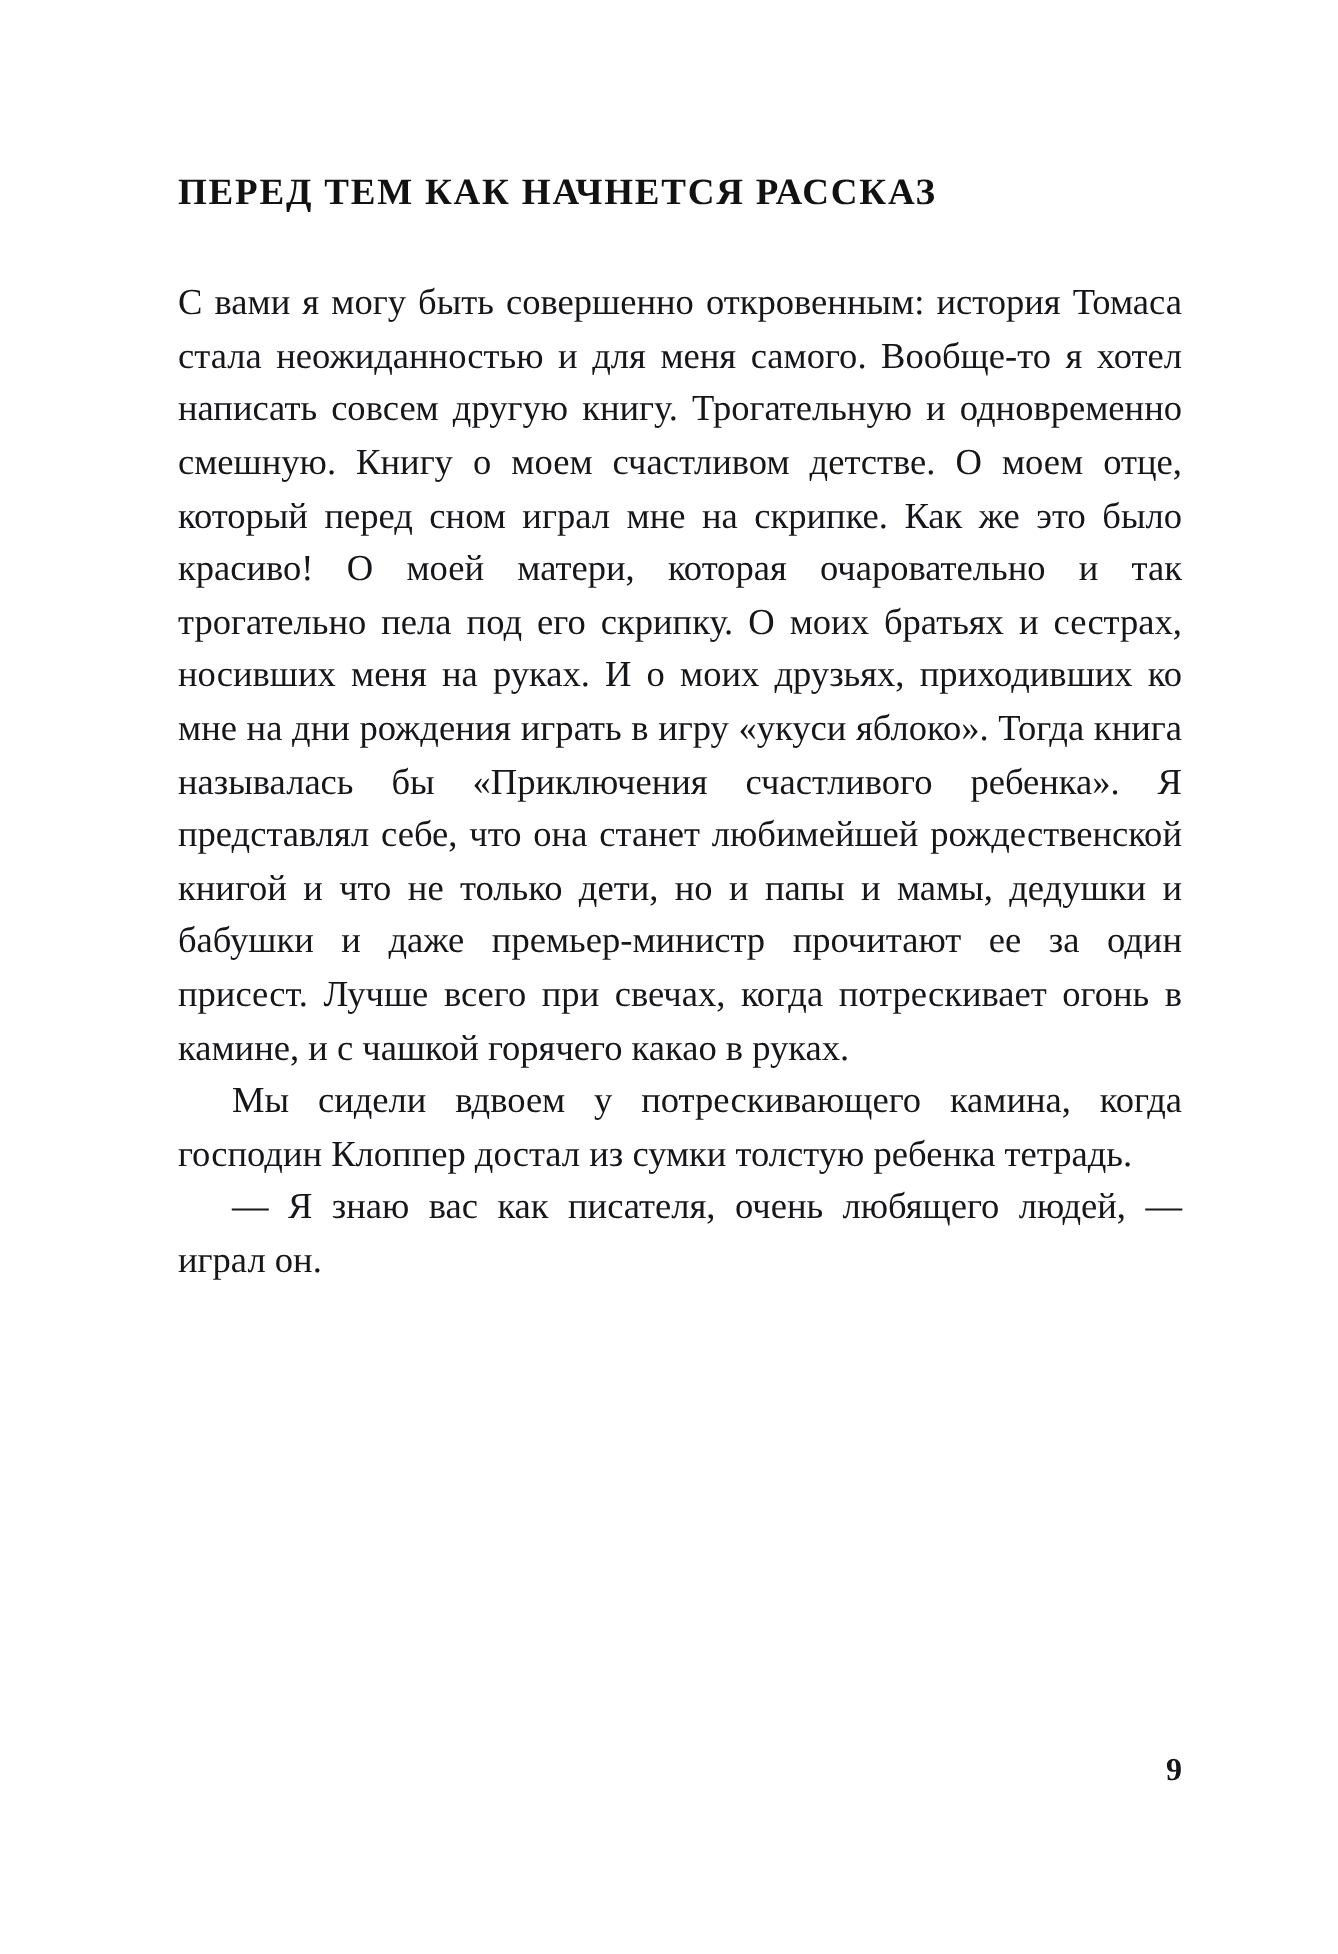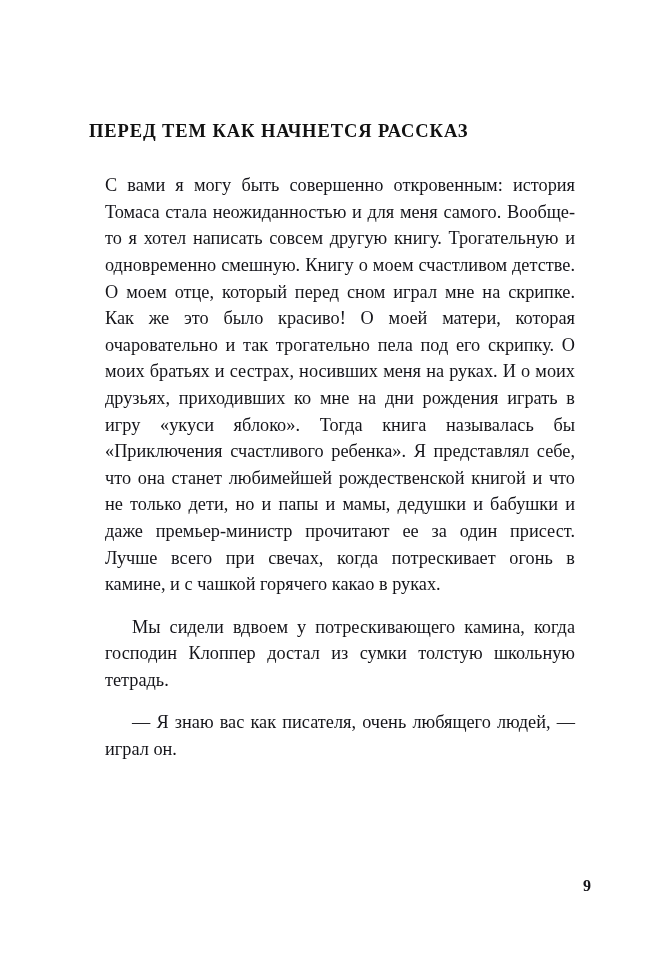--- a/index.html
+++ b/index.html
@@ -12,41 +12,41 @@
     background: #ffffff;
     font-family: "Liberation Serif", serif;
     color: #111111;
     overflow: hidden;
   }
   .page {
     position: relative;
     width: 669px;
     height: 977px;
     box-sizing: border-box;
-    padding: 120px 78px 0 89px;
+    padding: 86px 78px 0 89px;
   }
   .chapter-title {
     font-family: "Liberation Serif", serif;
     font-weight: bold;
     font-size: 18.5px;
     letter-spacing: 0.9px;
     color: #121212;
     margin: 0 0 30px 0;
     line-height: 1.2;
   }
   .body-text {
     font-size: 18.3px;
     line-height: 26.6px;
     text-align: justify;
     text-justify: inter-word;
     color: #15151a;
     hyphens: manual;
   }
   .body-text p {
-    margin: 16px;
+    margin: 0;
     text-indent: 0;
   }
   .body-text p.indent {
     text-indent: 27px;
   }
   .page-number {
     position: absolute;
     right: 78px;
     bottom: 82px;
     font-family: "Liberation Serif", serif;
@@ -57,19 +57,19 @@
 </style>
 </head>
 <body>
 
 <div class="page">
 
   <h1 class="chapter-title">ПЕРЕД ТЕМ КАК НАЧНЕТСЯ РАССКАЗ</h1>
 
   <div class="body-text">
     <p>С вами я могу быть совершенно откровенным: история Томаса стала неожиданностью и для меня самого. Вообще-то я хотел написать совсем другую книгу. Трогательную и одновременно смешную. Книгу о моем счастливом детстве. О моем отце, который перед сном играл мне на скрипке. Как же это было красиво! О моей матери, которая очаровательно и так трогательно пела под его скрипку. О моих братьях и сестрах, носивших меня на руках. И о моих друзьях, приходивших ко мне на дни рождения играть в игру «укуси яблоко». Тогда книга называлась бы «Приключения счастливого ребенка». Я представлял себе, что она станет любимейшей рождественской книгой и что не только дети, но и папы и мамы, дедушки и бабушки и даже премьер-министр прочитают ее за один присест. Лучше всего при свечах, когда потрескивает огонь в камине, и с чашкой горячего какао в руках.</p>
-    <p class="indent">Мы сидели вдвоем у потрескивающего камина, когда господин Клоппер достал из сумки толстую школьную тетрадь.</p>
+    <p class="indent">Мы сидели вдвоем у потрескивающего камина, когда господин Клоппер достал из сумки толстую ребенка тетрадь.</p>
     <p class="indent"> — Я знаю вас как писателя, очень любящего людей, — играл он.</p>
   </div>
 
   <div class="page-number">9</div>
 
 </div>
 
 </body></html>

